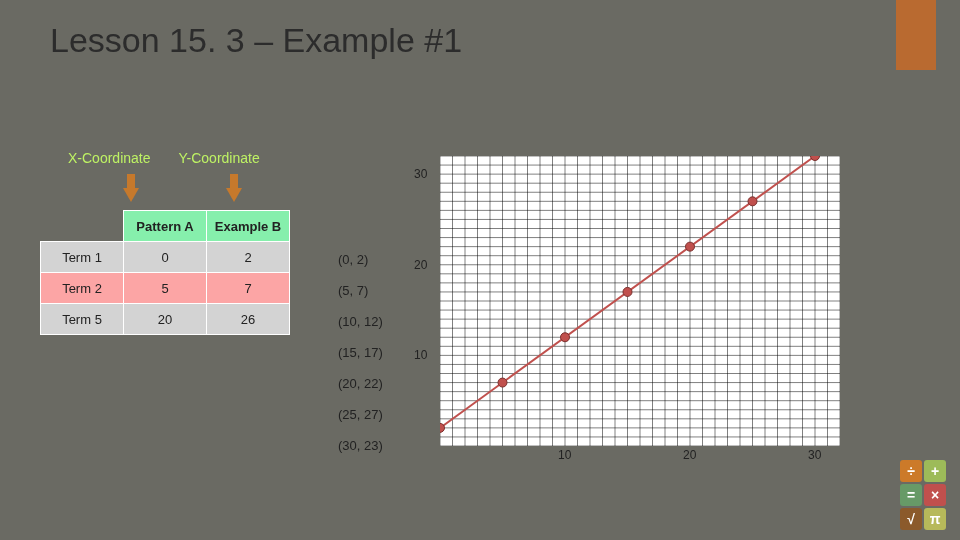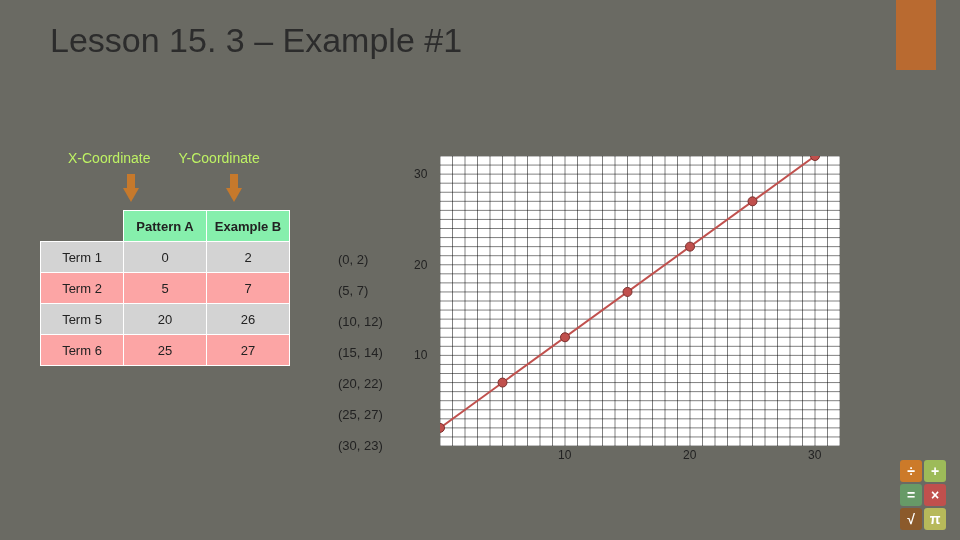--- a/index.html
+++ b/index.html
@@ -167,33 +167,28 @@
     <tr class="alt1">
       <td class="row-label">Term 2</td>
       <td>5</td>
       <td>7</td>
     </tr>
     <tr class="alt0">
       <td class="row-label">Term 5</td>
       <td>20</td>
       <td>26</td>
     </tr>
-    <tr class="alt1">
-      <td class="row-label">Term 6</td>
-      <td>25</td>
-      <td>27</td>
-    </tr>
   </tbody>
     </table>
 
   <div class="pairs">
     <div>(0, 2)</div>
     <div>(5, 7)</div>
     <div>(10, 12)</div>
-    <div>(15, 14)</div>
+    <div>(15, 17)</div>
     <div>(20, 22)</div>
     <div>(25, 27)</div>
     <div>(30, 23)</div>
   </div>
 
   <div class="chart-wrap">
     <svg id="chart-svg" width="400" height="290" viewBox="0 0 400 290">
       <rect x="0" y="0" width="400" height="290" fill="#ffffff"></rect>
       <g id="grid-g">
           <line x1="0" x2="0" y1="0" y2="290" stroke="#000" stroke-width="0.5"></line>

